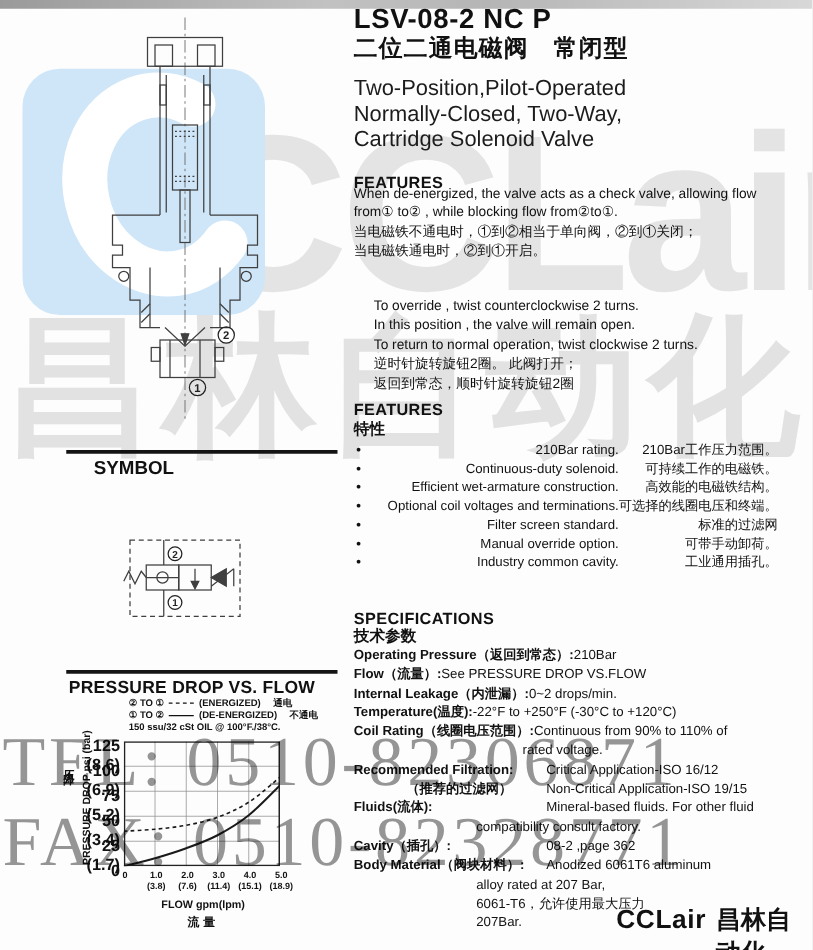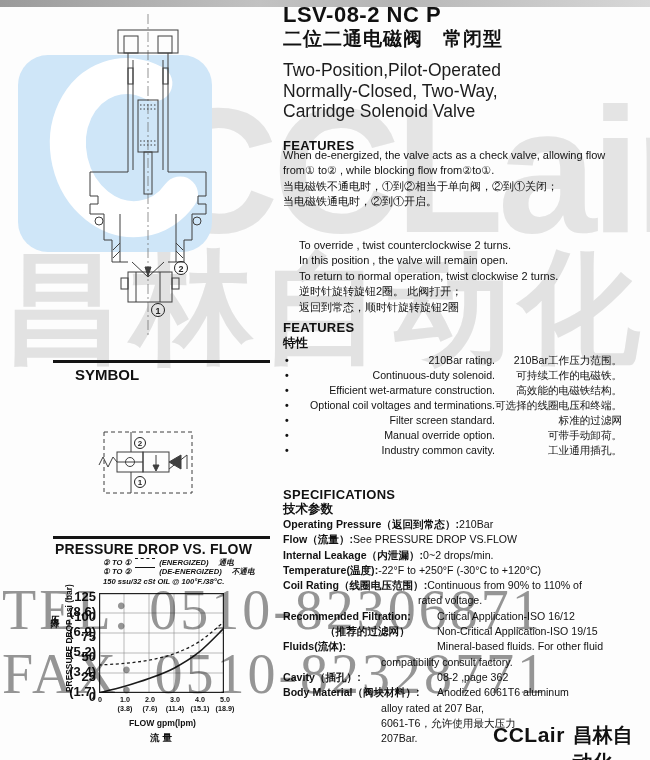--- a/index.html
+++ b/index.html
@@ -42,21 +42,21 @@
   .spec-row.cols .lab{width:154px;flex:0 0 154px;}
   .spec-row.cols .lab.indented{text-indent:42px;}
   .spec-row.cont .val{margin-left:135px;}
   .spec-row.cont2 .val{margin-left:98px;}
   
   .rule{position:absolute;height:2.5px;background:#141414;z-index:3;}
   .symbol-head{position:absolute;left:75px;top:366px;font-size:15px;font-weight:bold;z-index:3;}
   .chart-wrap{position:absolute;left:40px;top:530px;width:242px;height:225px;z-index:4;}
   .chart-title{position:absolute;left:15px;top:11px;font-size:14px;font-weight:bold;letter-spacing:0.2px;}
   .legend{position:absolute;left:63px;top:28px;font-size:7.6px;font-weight:bold;line-height:9.4px;}
-  .leg-row{display:flex;align-items:flex-start;white-space:nowrap;font-style:italic;}
+  .leg-row{display:flex;align-items:center;white-space:nowrap;}
   .leg-line{display:inline-block;width:20px;margin:0 4px;border-top:1.6px solid #111;}
   .leg-line.dashed{border-top-style:dashed;}
   .leg-cn{margin-left:10px;}
   .ylabel{position:absolute;left:24px;top:162px;width:100px;transform:rotate(-90deg);
           transform-origin:0 0;font-size:8.4px;font-weight:bold;text-align:center;white-space:nowrap;}
   .ylabel-cn{position:absolute;left:8px;top:78px;writing-mode:vertical-rl;font-size:9px;
              font-weight:bold;letter-spacing:2px;}
   .ytick{position:absolute;left:18px;width:38px;text-align:right;font-size:13px;font-weight:bold;}
   .xtick{position:absolute;top:166px;width:26px;text-align:center;font-size:7.2px;
          font-weight:bold;line-height:8.6px;}

